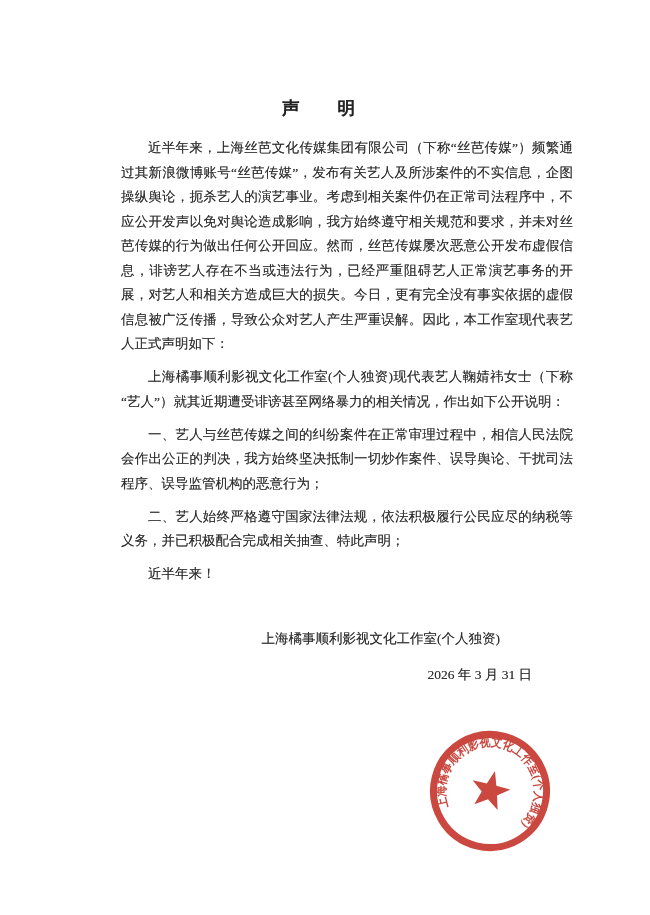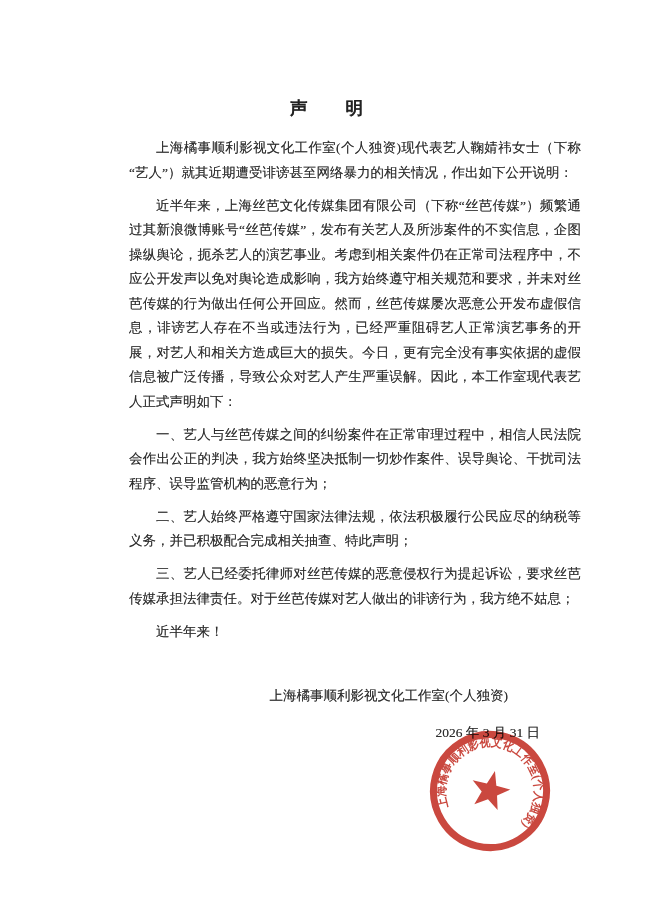--- a/index.html
+++ b/index.html
@@ -7,21 +7,20 @@
     width:650px;height:915px;position:relative;overflow:hidden;
     background:#ffffff;
     font-family:"Liberation Serif","DejaVu Serif",serif;
     color:#2e2e2e;
   }
   .page{position:absolute;inset:0;background:#ffffff;}
   .content{
     position:absolute;left:121px;top:0;width:452px;
     font-size:13.5px;line-height:24.5px;
     text-shadow:0 0 .4px rgba(40,40,40,.55);
-    margin-left:8px;
   }
   .doc-title{
     margin:96px 56px 0 0;
     text-align:center;
     font-size:17.5px;font-weight:bold;letter-spacing:1px;
     line-height:25px;color:#222;
   }
   .body-text p{
     margin:0 0 8.5px 0;
     text-indent:2em;
@@ -48,25 +47,24 @@
 </style>
 </head>
 <body style="background: rgb(255, 255, 255); color: rgb(46, 46, 46);">
 
 <div class="page">
   <div class="content">
 
     <div class="doc-title">声　　明</div>
 
     <div class="body-text">
+      <p>近半年来，上海丝芭文化传媒集团有限公司（下称“丝芭传媒”）频繁通过其新浪微博账号“丝芭传媒”，发布有关艺人及所涉案件的不实信息，企图操纵舆论，扼杀艺人的演艺事业。考虑到相关案件仍在正常司法程序中，不应公开发声以免对舆论造成影响，我方始终遵守相关规范和要求，并未对丝芭传媒的行为做出任何公开回应。然而，丝芭传媒屡次恶意公开发布虚假信息，诽谤艺人存在不当或违法行为，已经严重阻碍艺人正常演艺事务的开展，对艺人和相关方造成巨大的损失。今日，更有完全没有事实依据的虚假信息被广泛传播，导致公众对艺人产生严重误解。因此，本工作室现代表艺人正式声明如下：</p>
       <p>上海橘事顺利影视文化工作室(个人独资)现代表艺人鞠婧祎女士（下称“艺人”）就其近期遭受诽谤甚至网络暴力的相关情况，作出如下公开说明：</p>
-      <p>近半年来，上海丝芭文化传媒集团有限公司（下称“丝芭传媒”）频繁通过其新浪微博账号“丝芭传媒”，发布有关艺人及所涉案件的不实信息，企图操纵舆论，扼杀艺人的演艺事业。考虑到相关案件仍在正常司法程序中，不应公开发声以免对舆论造成影响，我方始终遵守相关规范和要求，并未对丝芭传媒的行为做出任何公开回应。然而，丝芭传媒屡次恶意公开发布虚假信息，诽谤艺人存在不当或违法行为，已经严重阻碍艺人正常演艺事务的开展，对艺人和相关方造成巨大的损失。今日，更有完全没有事实依据的虚假信息被广泛传播，导致公众对艺人产生严重误解。因此，本工作室现代表艺人正式声明如下：</p>
       <p>一、艺人与丝芭传媒之间的纠纷案件在正常审理过程中，相信人民法院会作出公正的判决，我方始终坚决抵制一切炒作案件、误导舆论、干扰司法程序、误导监管机构的恶意行为；</p>
       <p>二、艺人始终严格遵守国家法律法规，依法积极履行公民应尽的纳税等义务，并已积极配合完成相关抽查、特此声明；</p>
-      <p>三、艺人已经委托律师对丝芭传媒的恶意侵权行为提起诉讼，要求丝芭传媒承担法律责任。对于丝芭传媒对艺人做出的诽谤行为，我方绝不姑息；</p>
       <p class="closing">近半年来！</p>
     </div>
 
     <div class="sig-block">
       <p class="sig-name">上海橘事顺利影视文化工作室(个人独资)</p>
       <p class="sig-date">2026 年 3 月 31 日</p>
     </div>
   </div>
 
   <svg class="seal" viewBox="0 0 130 130" aria-hidden="true">

